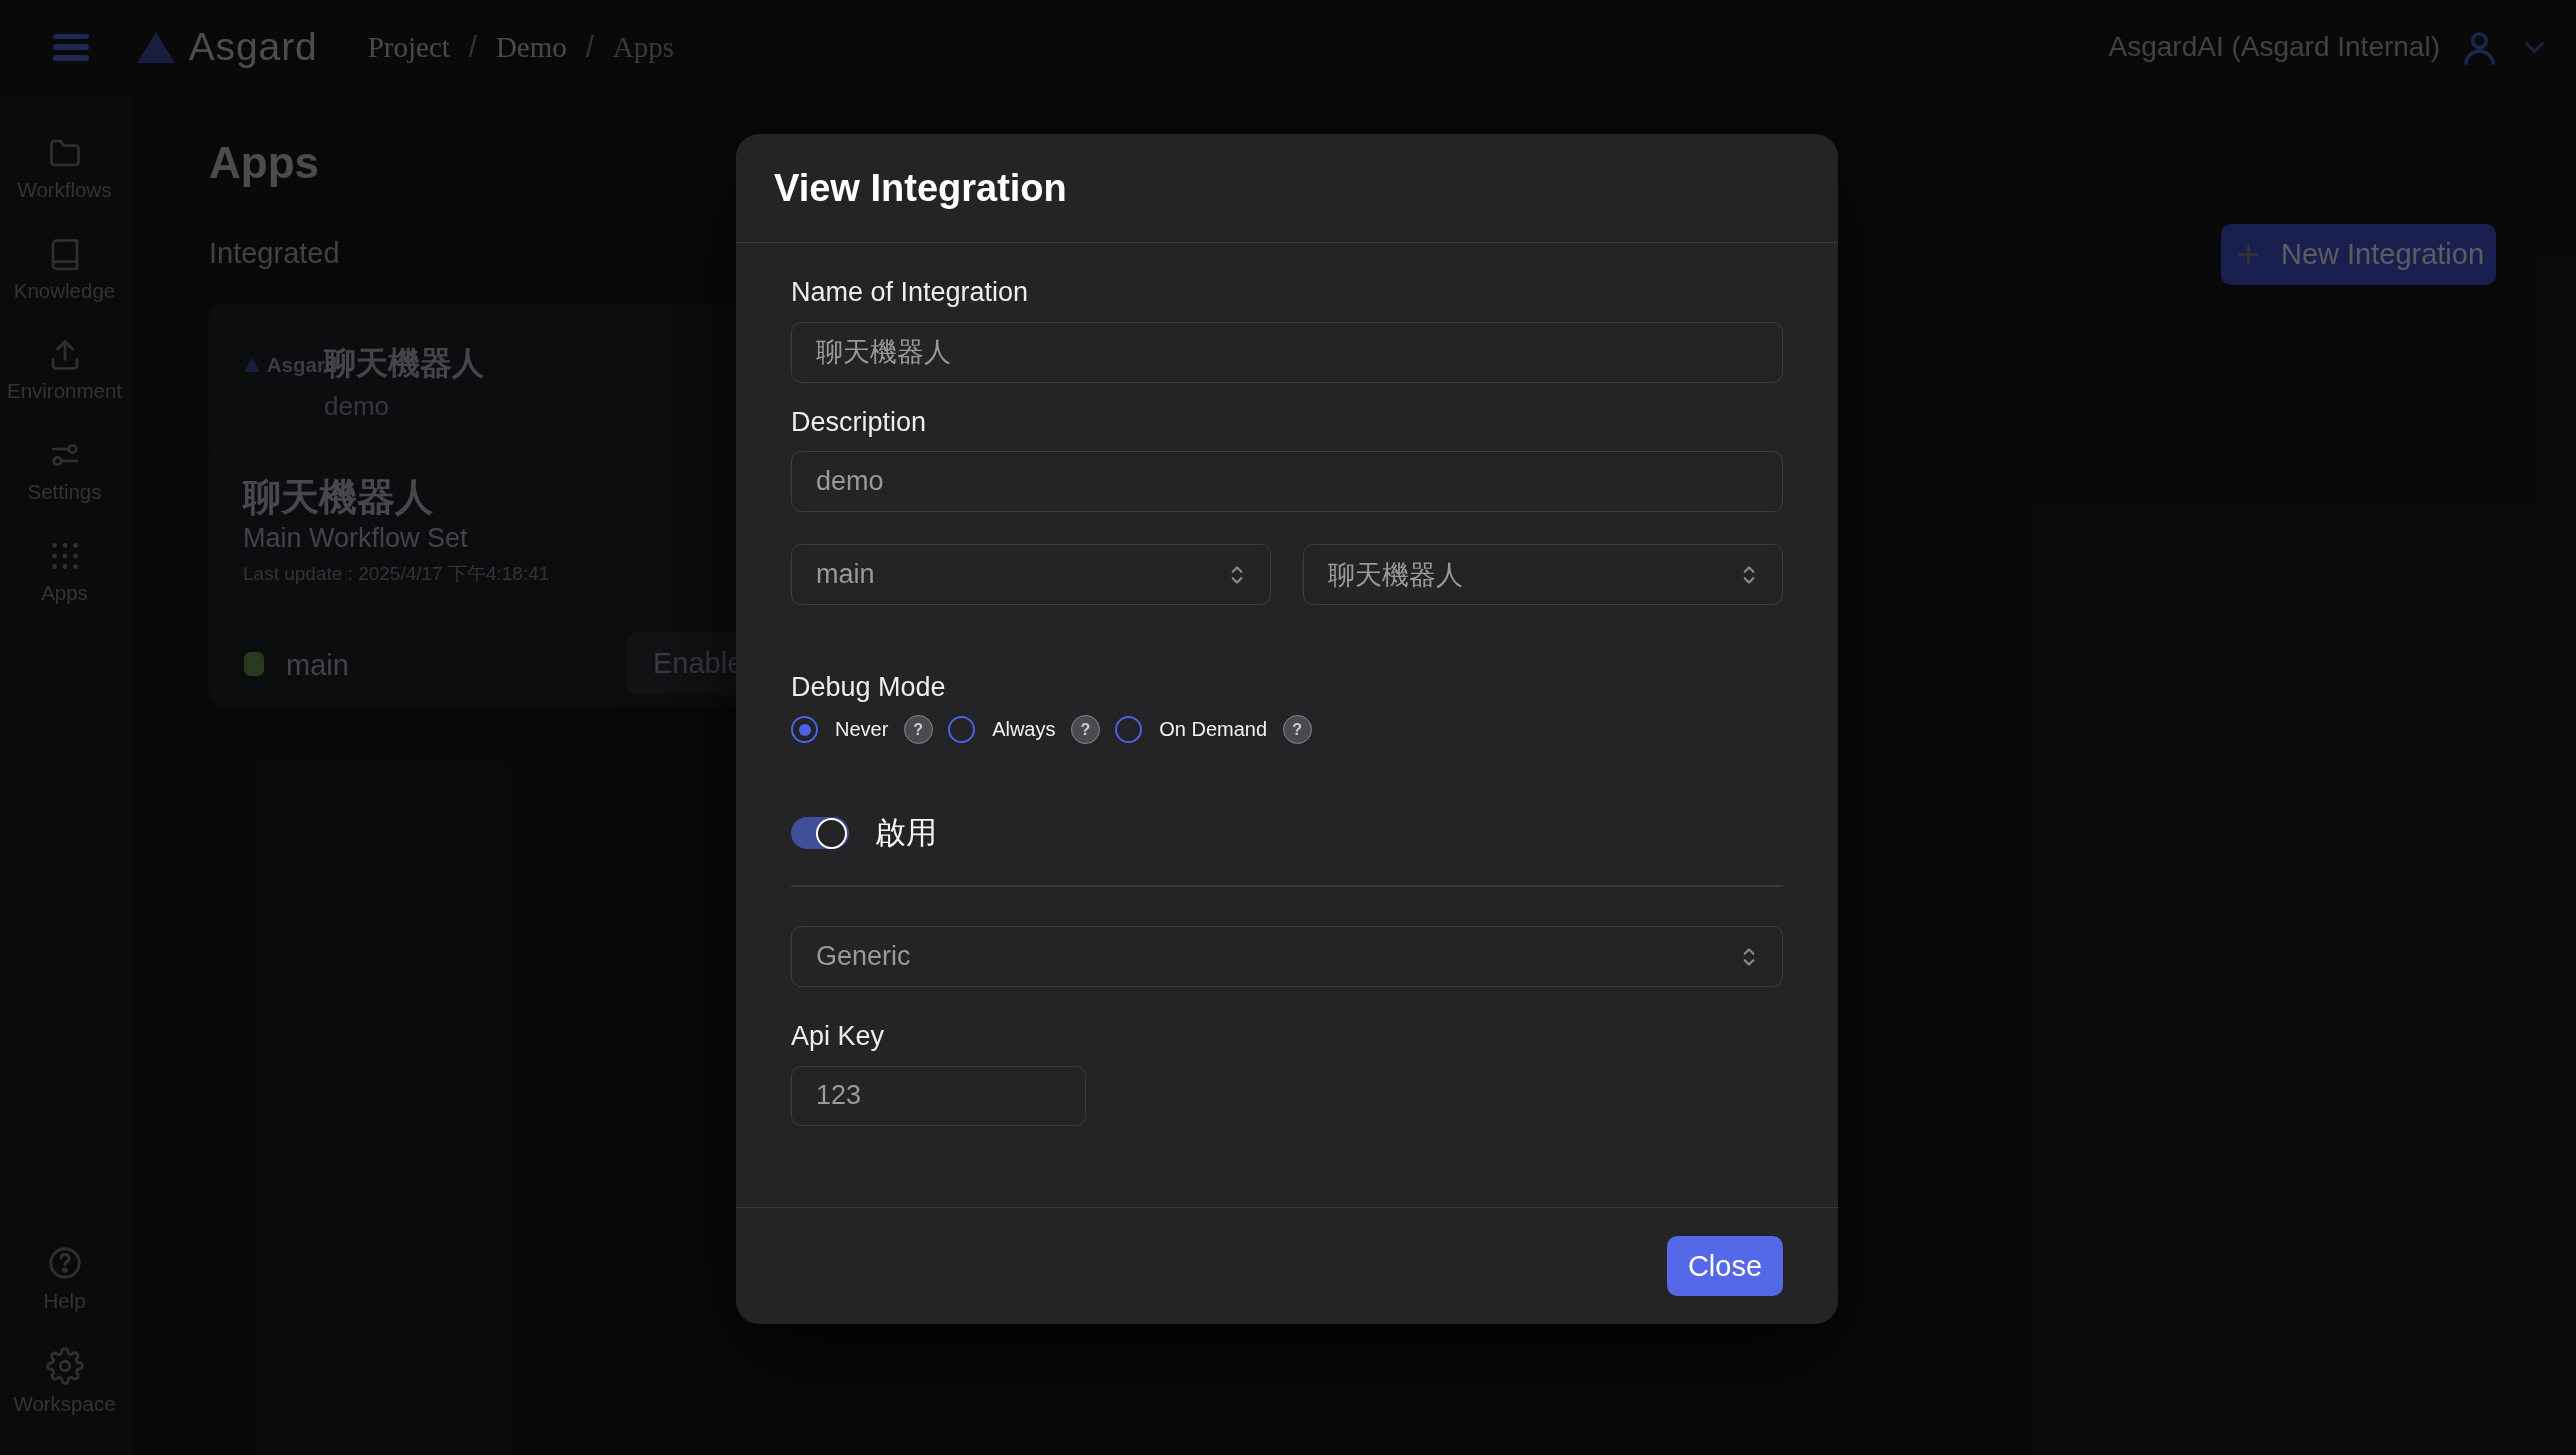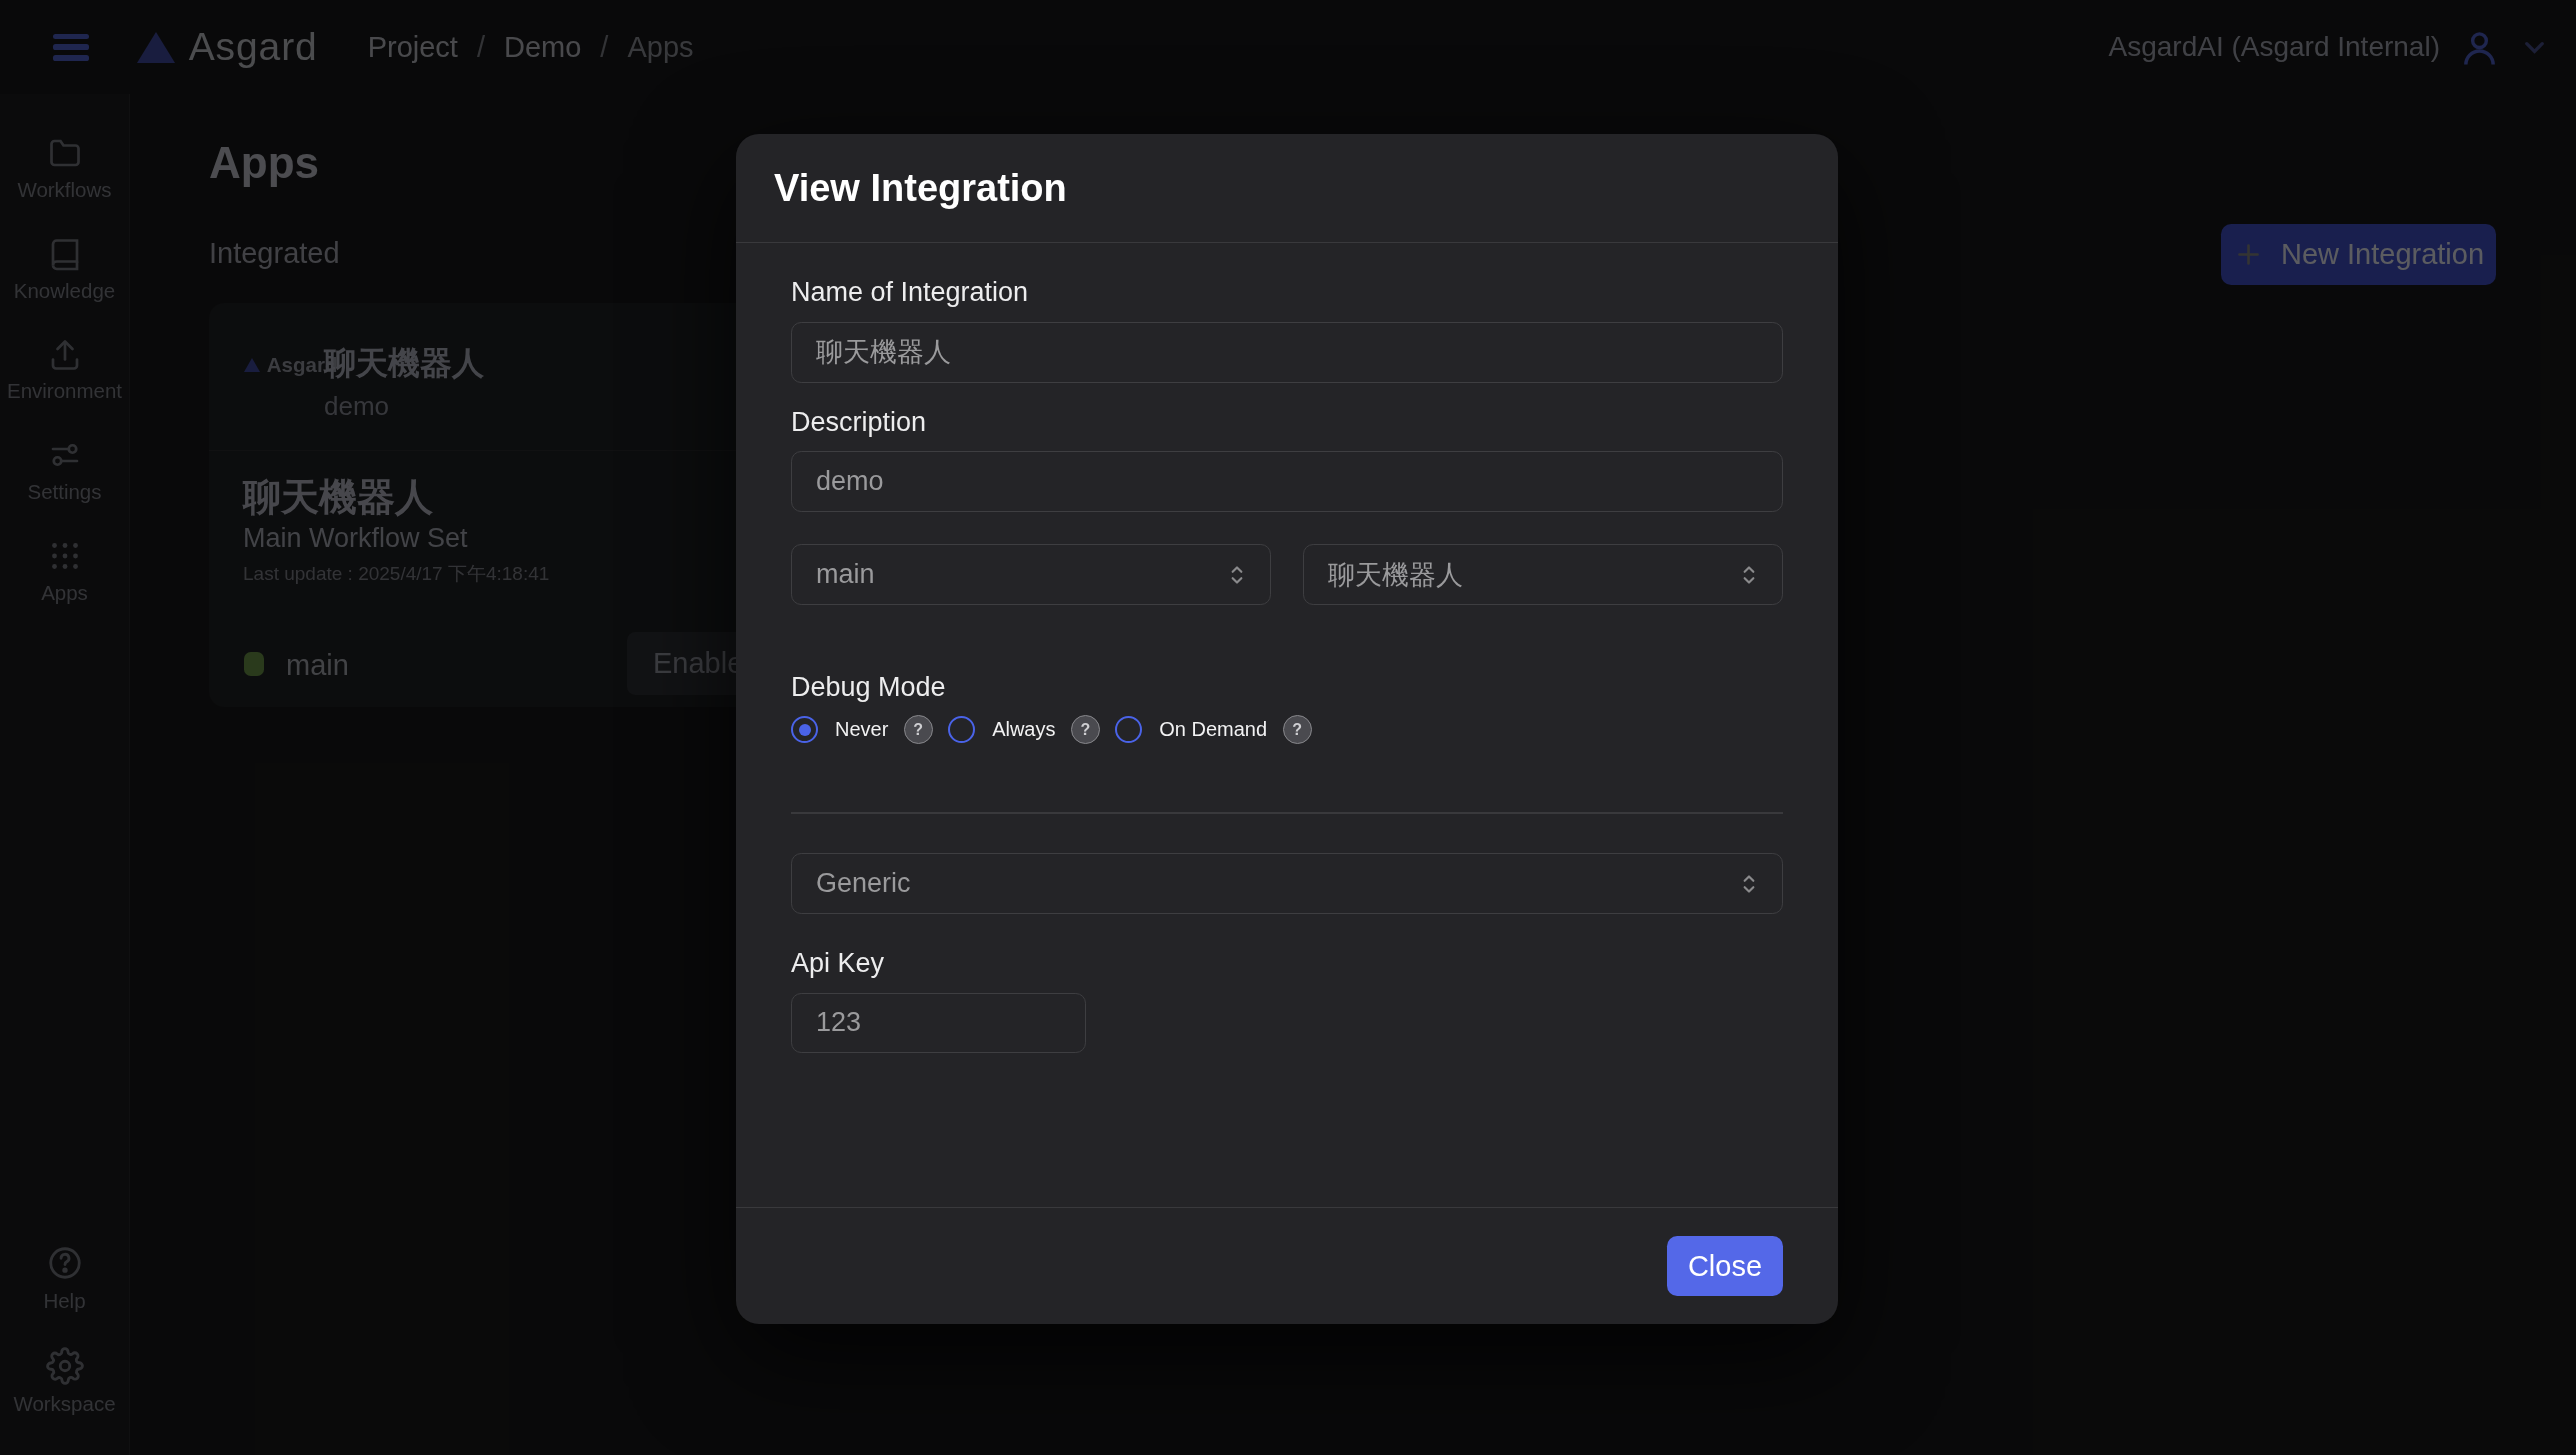--- a/index.html
+++ b/index.html
@@ -13,21 +13,21 @@
   .app { position:absolute; inset:0; }
 
   
   .topbar { position:absolute; left:0; top:0; right:0; height:94px; display:flex; align-items:center; padding:0 26px 0 53px; }
   .hamburger { width:36px; height:27px; display:flex; flex-direction:column; justify-content:space-between; cursor:pointer; }
   .hamburger span { display:block; height:5.1px; border-radius:2.6px; background:#5164cf; }
   .brand { display:flex; align-items:center; margin-left:48px; }
   .brand-triangle { width:0; height:0; border-left:19.6px solid transparent; border-right:19.6px solid transparent; border-bottom:31px solid #434ea6; }
   .brand-name { margin-left:13.7px; font-size:39px; font-weight:500; color:#c6c8ce; letter-spacing:0.9px; }
   .breadcrumb { display:flex; align-items:center; margin-left:50px; font-size:29px; gap:19px; }
-  .crumb { color:#bfc1c9; }
+  .crumb { color:#bfc1c9;font-family:Liberation Serif, serif; }
   .crumb-sep { color:#84868e; }
   .crumb.current { color:#94969f; }
   .topbar-right { margin-left:auto; display:flex; align-items:center; gap:19px; }
   .account-name { font-size:28px; color:#a9abb7; }
   .user-icon svg { display:block; }
   .chev-icon svg { display:block; }
 
   
   .sidebar { position:absolute; left:0; top:94px; bottom:0; width:130px; background:#1d1d20; border-right:1.7px solid #2c2c2f; display:flex; flex-direction:column; align-items:flex-start; padding:41px 0 39px; }
   .nav-item { display:flex; flex-direction:column; align-items:center; gap:6.8px; color:#7d7f87; margin-bottom:34px; cursor:pointer; width:100%; }
@@ -265,20 +265,26 @@
         <span class="radio-label">Never</span>
         <span class="help-badge">?</span>
         <span class="radio"></span>
         <span class="radio-label">Always</span>
         <span class="help-badge">?</span>
         <span class="radio"></span>
         <span class="radio-label">On Demand</span>
         <span class="help-badge">?</span>
       </div>
 
+      <div class="toggle-row">
+        <span class="toggle on">
+            <span class="knob"></span>
+          </span>
+        <span class="toggle-label">啟用</span>
+      </div>
 
       <div class="body-divider"></div>
 
       <div class="select full">
         <span>Generic</span>
         <svg width="26" height="26" viewBox="0 0 24 24" fill="none" stroke="#8a8a8c" stroke-width="2" stroke-linecap="round" stroke-linejoin="round">
             <path d="M8 9l4-4 4 4"></path>
             <path d="M8 15l4 4 4-4"></path>
           </svg>
       </div>

